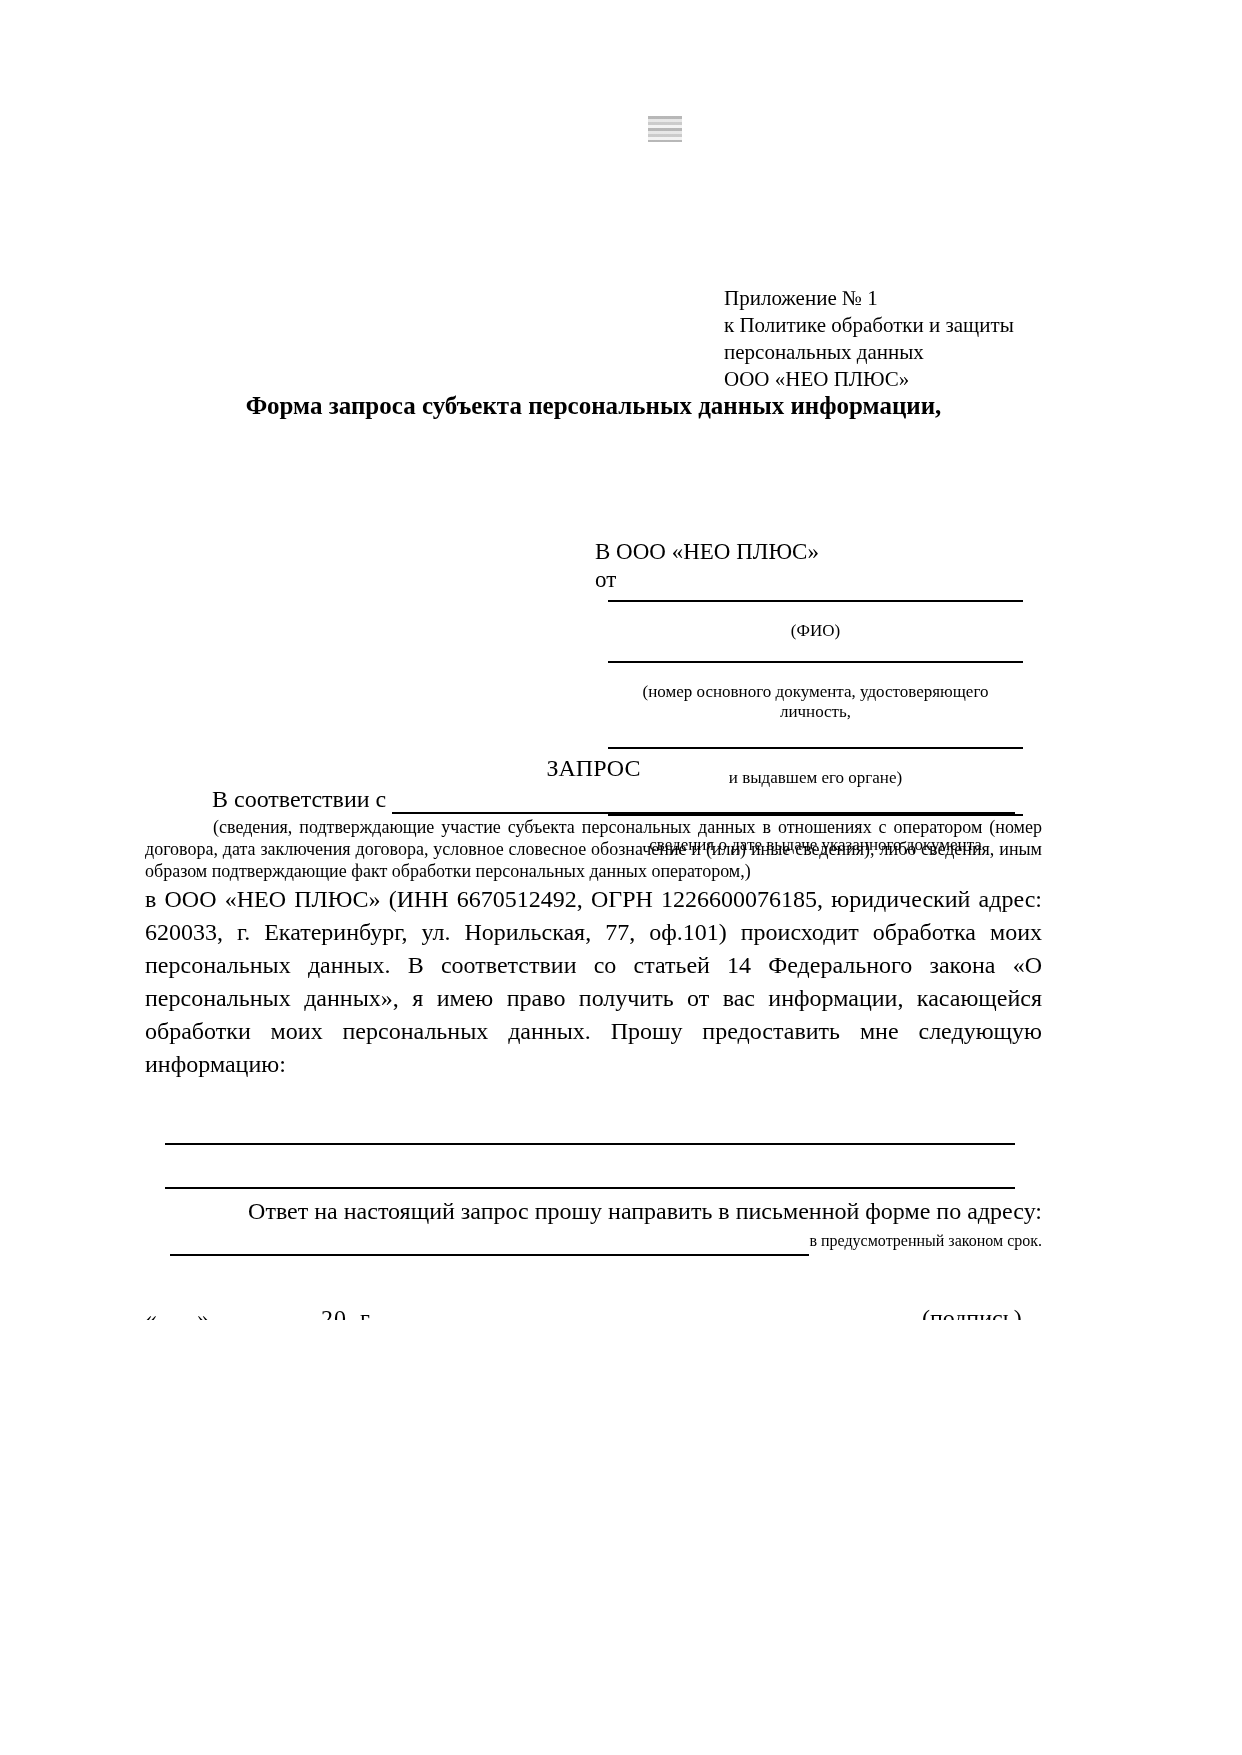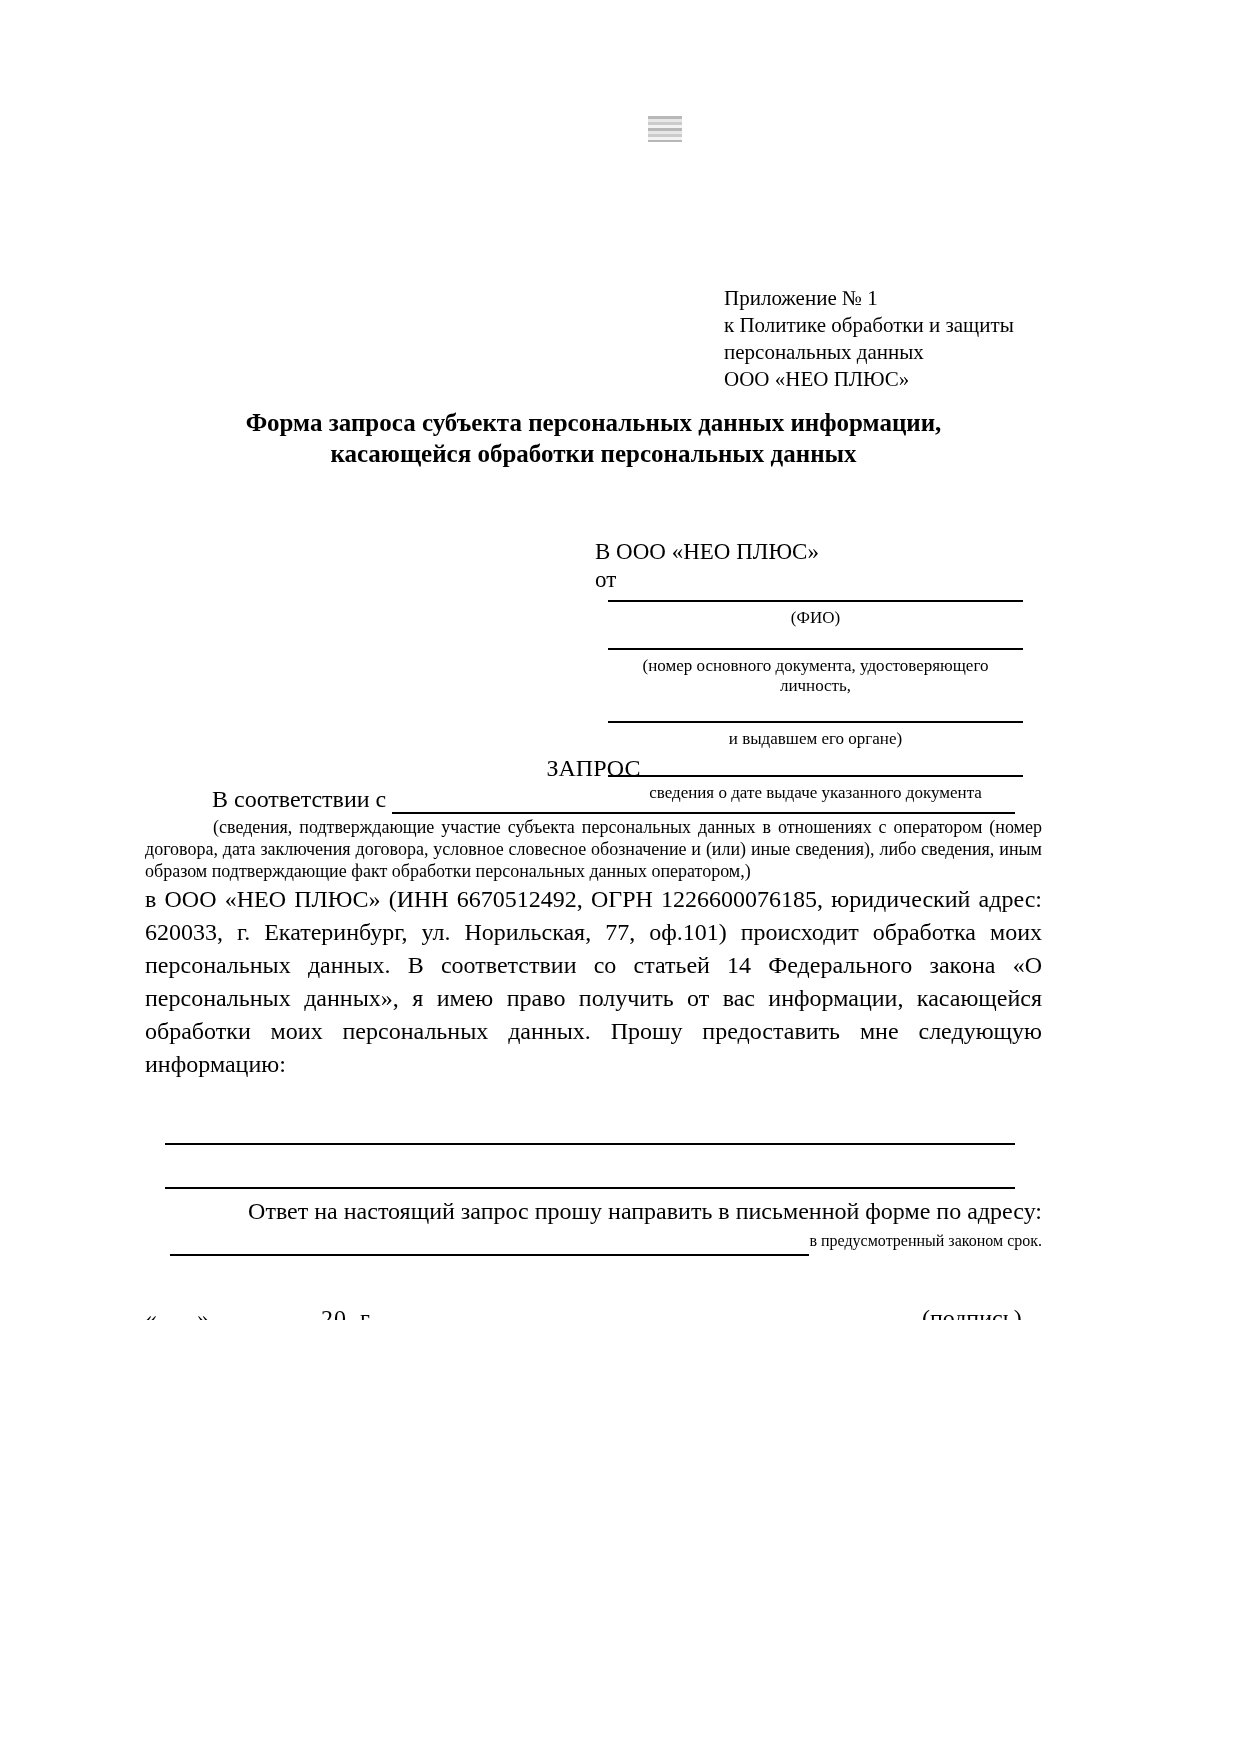--- a/index.html
+++ b/index.html
@@ -36,42 +36,42 @@
     position: absolute;
     left: 724px;
     top: 285px;
     font-size: 21px;
     line-height: 27px;
     text-align: left;
   }
   .doc-title {
     position: absolute;
     left: 145px;
-    top: 407px;
+    top: 390px;
     width: 897px;
     text-align: center;
     font-weight: bold;
     font-size: 25px;
     line-height: 31px;
   }
   .addressee {
     position: absolute;
     left: 595px;
     top: 502px;
     width: 428px;
     font-size: 23px;
     line-height: 28px;
     margin-top: 36px;
   }
   .addressee .fields {
     margin-left: 13px;
   }
   .fill-field {
     border-top: 2px solid #000000;
-    padding-top: 6px;
+    padding-top: 19px;
     text-align: center;
     font-size: 17px;
     line-height: 20px;
   }
   .fill-field.f1 { margin-top: 6px;  }
   .fill-field.f2 { margin-top: 20px; }
   .fill-field.f3 { margin-top: 26px; }
   .fill-field.f4 { margin-top: 25px; }
   .request-heading {
     position: absolute;
@@ -193,21 +193,20 @@
 
   <div class="appendix-block">
     <div>Приложение № 1</div>
     <div>к Политике обработки и защиты</div>
     <div>персональных данных</div>
     <div>ООО «НЕО ПЛЮС»</div>
   </div>
 
   <div class="doc-title">
     <div>Форма запроса субъекта персональных данных информации,</div>
-    <div>касающейся обработки персональных данных</div>
   </div>
 
   <div class="addressee">
     <div>В ООО «НЕО ПЛЮС»</div>
     <div>от</div>
     <div class="fields">
       <div class="fill-field f1">
         <span>(ФИО)</span>
       </div>
       <div class="fill-field f2">

